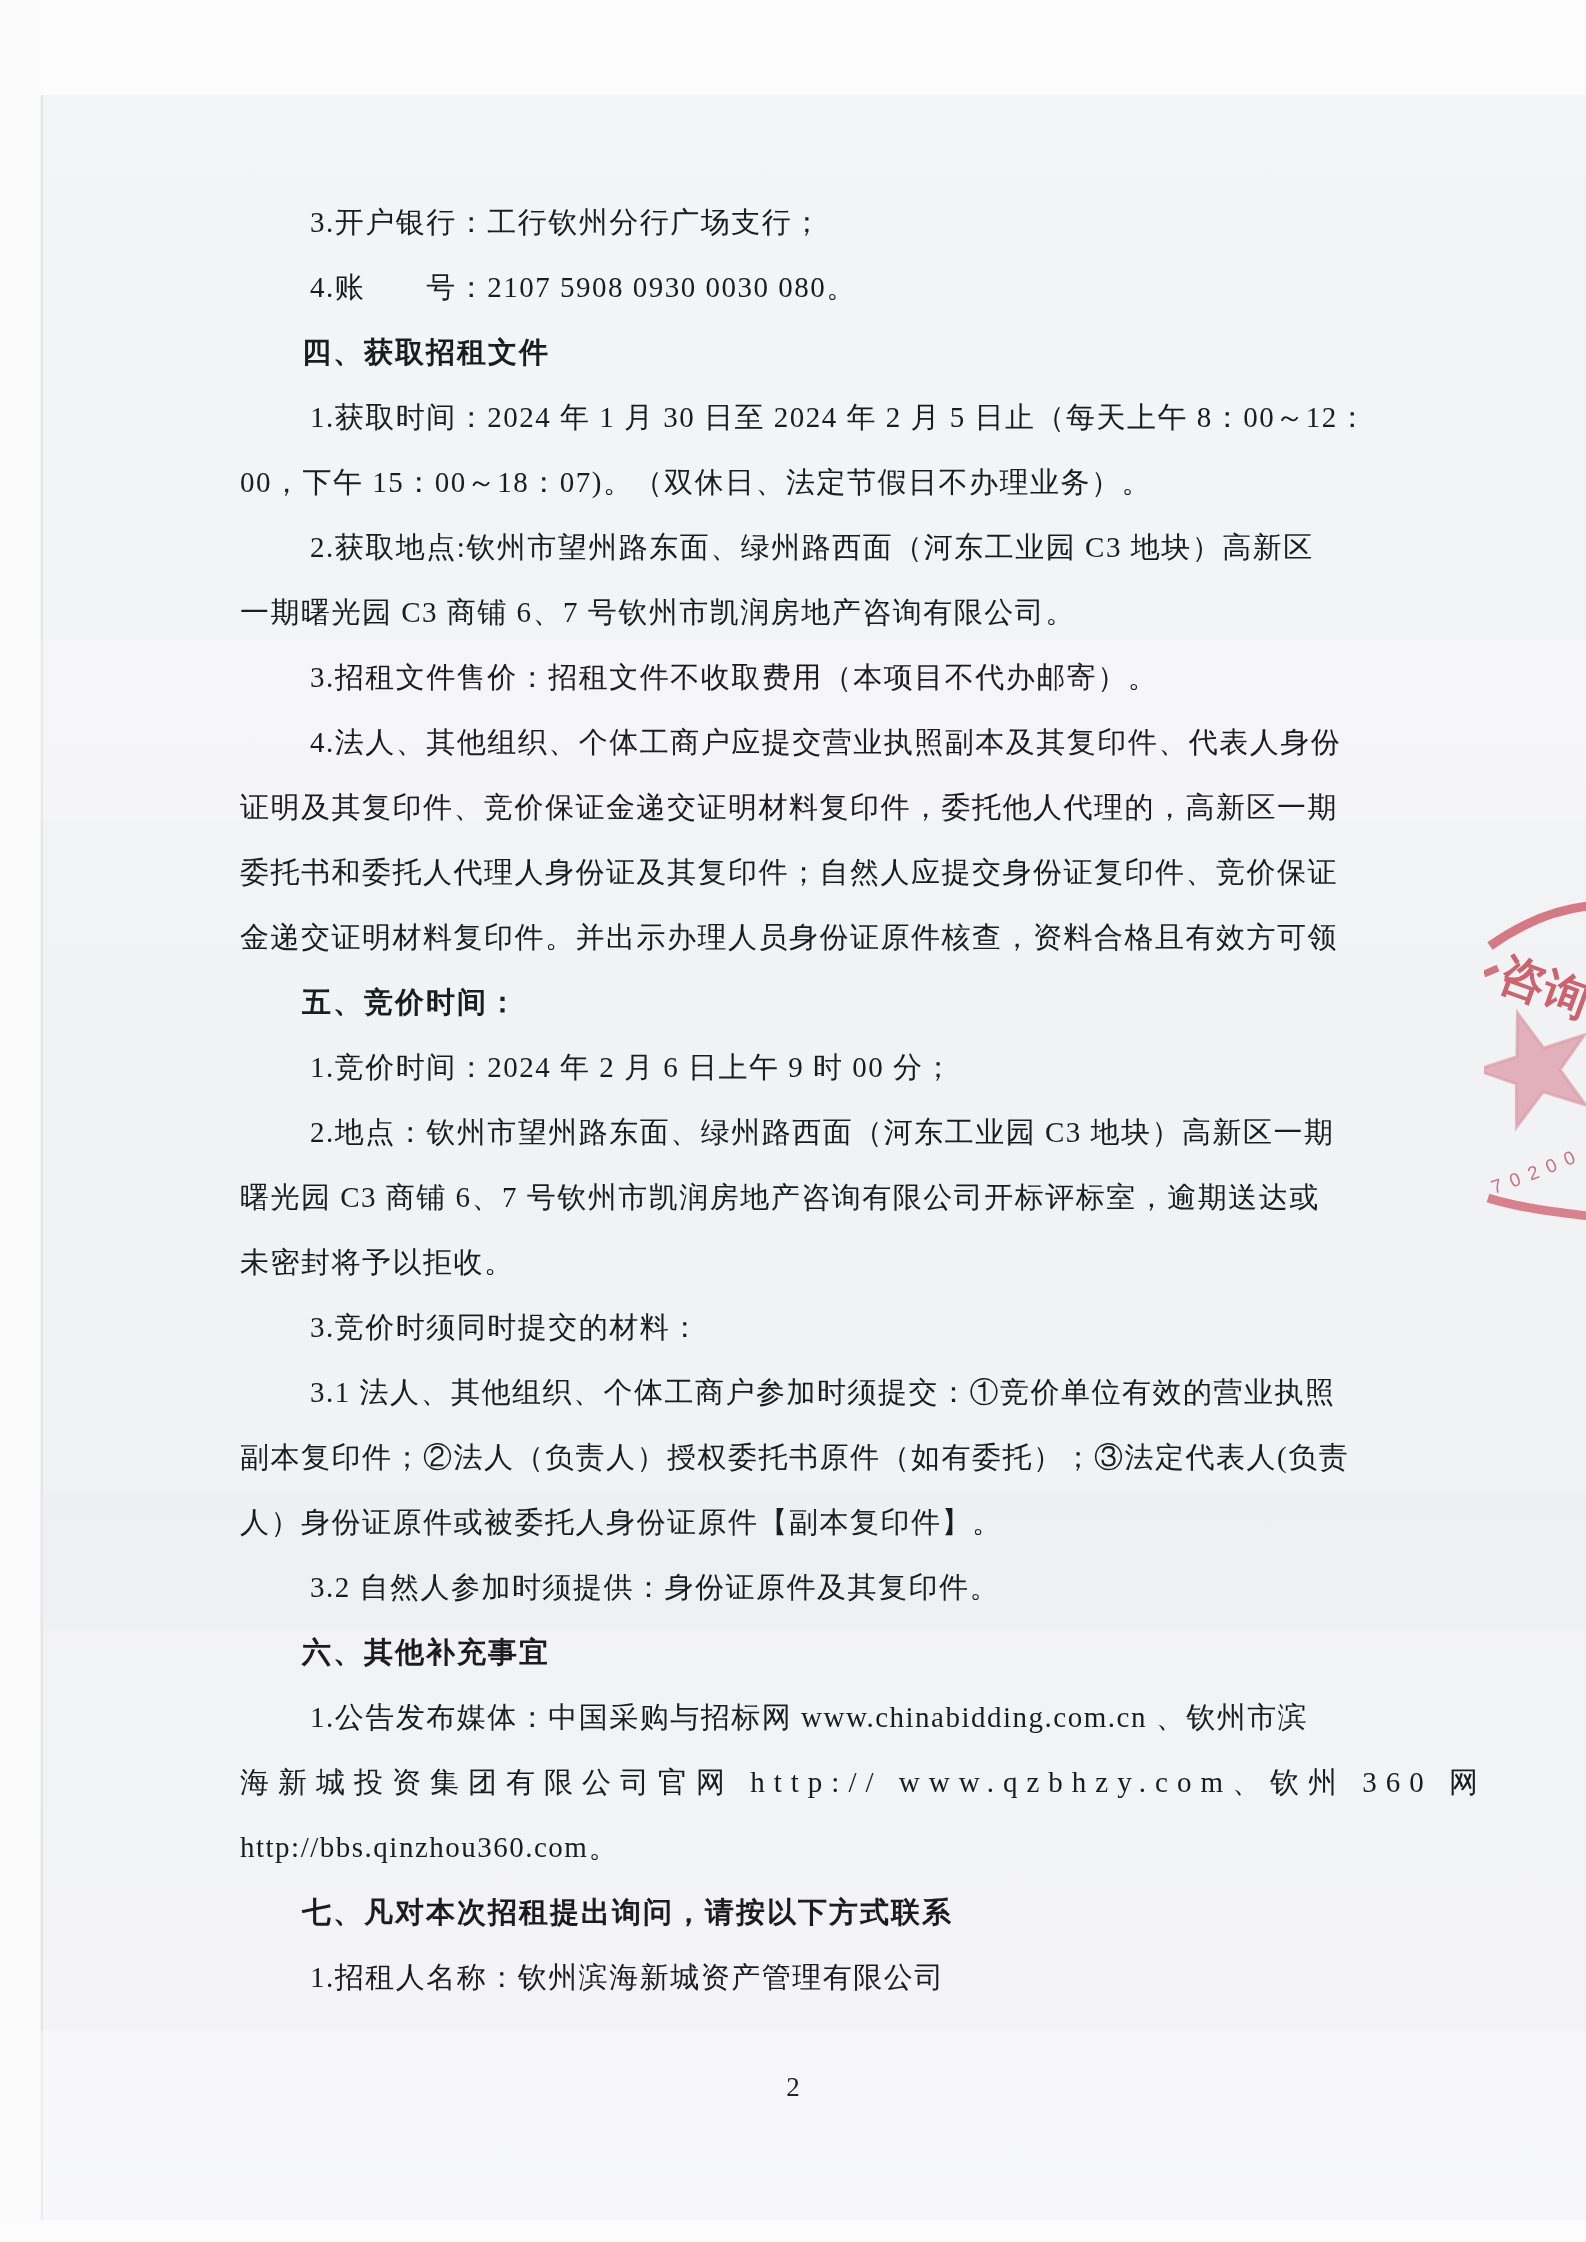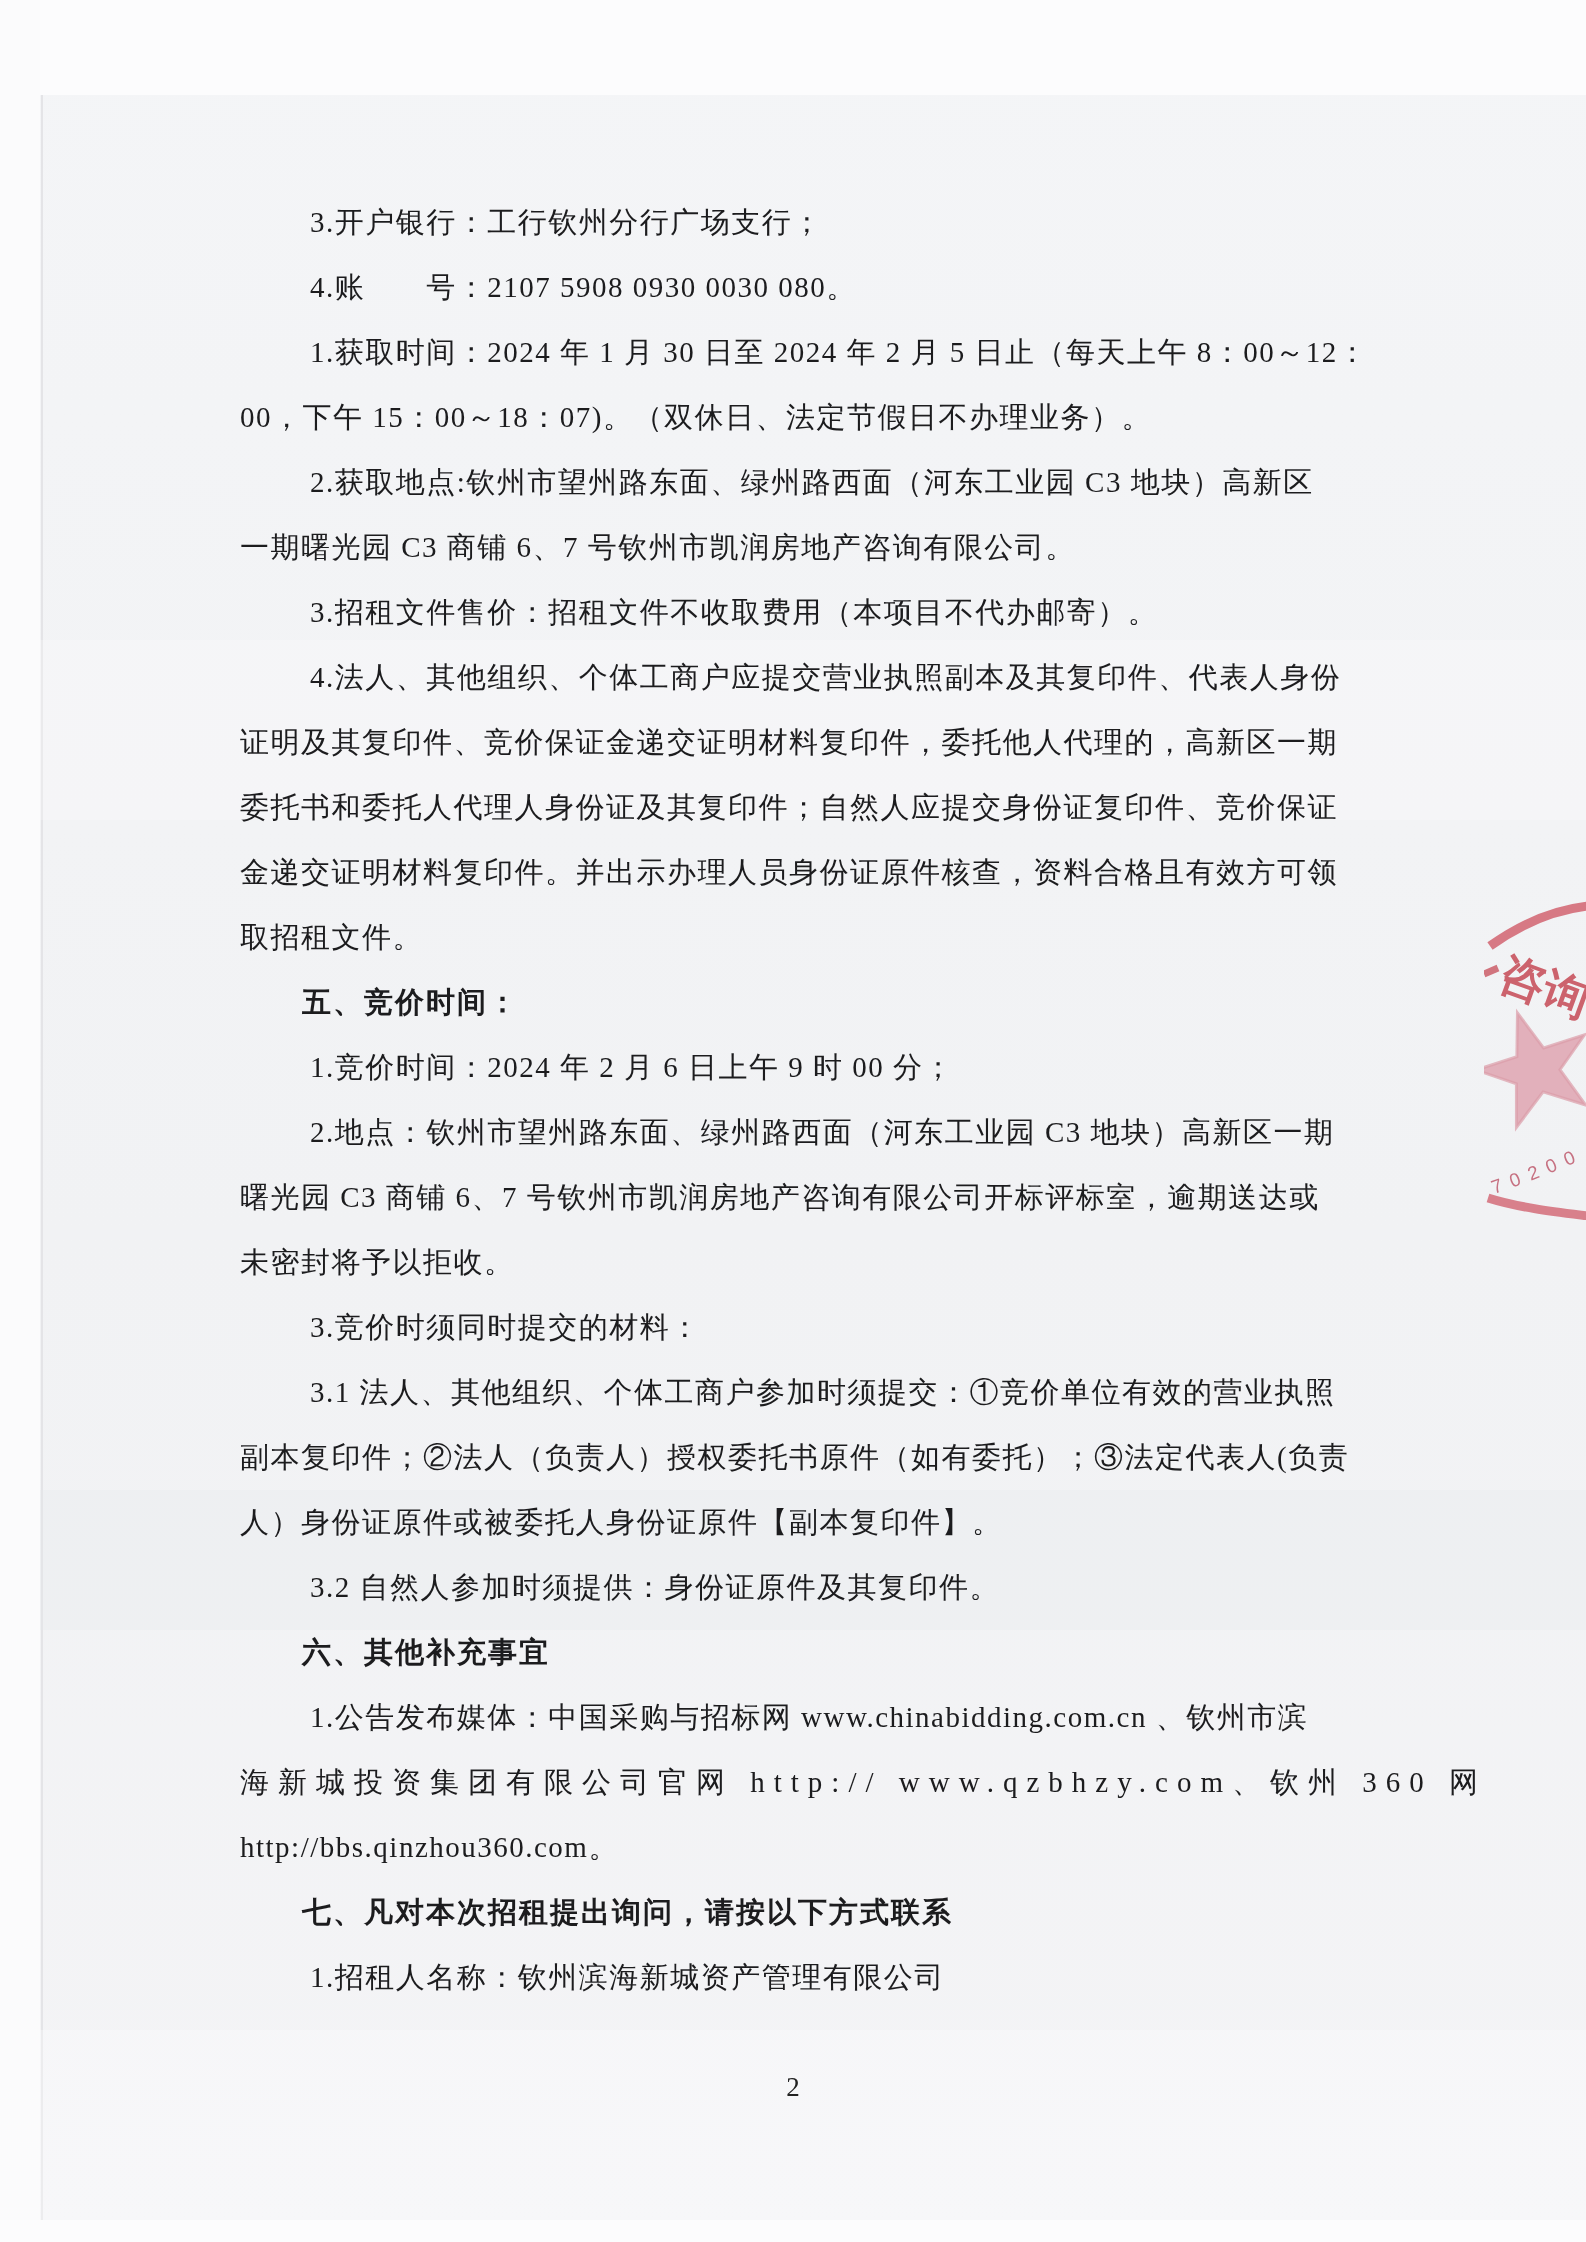--- a/index.html
+++ b/index.html
@@ -54,30 +54,30 @@
   <div class="edge-left"></div>
   <div class="edge-bottom"></div>
   <div class="fold-line"></div>
   <div class="band b1"></div>
   <div class="band b2"></div>
   <div class="band b3"></div>
 
   <div class="textblock">
       <div class="line item">3.开户银行：工行钦州分行广场支行；</div>
       <div class="line item">4.账　　号：2107 5908 0930 0030 080。</div>
+      <div class="line heading">四、获取招租文件</div>
       <div class="line item">1.获取时间：2024 年 1 月 30 日至 2024 年 2 月 5 日止（每天上午 8：00～12：</div>
       <div class="line cont">00，下午 15：00～18：07)。（双休日、法定节假日不办理业务）。</div>
       <div class="line item">2.获取地点:钦州市望州路东面、绿州路西面（河东工业园 C3 地块）高新区</div>
       <div class="line cont">一期曙光园 C3 商铺 6、7 号钦州市凯润房地产咨询有限公司。</div>
       <div class="line item">3.招租文件售价：招租文件不收取费用（本项目不代办邮寄）。</div>
       <div class="line item">4.法人、其他组织、个体工商户应提交营业执照副本及其复印件、代表人身份</div>
       <div class="line cont">证明及其复印件、竞价保证金递交证明材料复印件，委托他人代理的，高新区一期</div>
       <div class="line cont">委托书和委托人代理人身份证及其复印件；自然人应提交身份证复印件、竞价保证</div>
       <div class="line cont">金递交证明材料复印件。并出示办理人员身份证原件核查，资料合格且有效方可领</div>
-      <div class="line cont">取招租文件。</div>
       <div class="line heading">五、竞价时间：</div>
       <div class="line item">1.竞价时间：2024 年 2 月 6 日上午 9 时 00 分；</div>
       <div class="line item">2.地点：钦州市望州路东面、绿州路西面（河东工业园 C3 地块）高新区一期</div>
       <div class="line cont">曙光园 C3 商铺 6、7 号钦州市凯润房地产咨询有限公司开标评标室，逾期送达或</div>
       <div class="line cont">未密封将予以拒收。</div>
       <div class="line item">3.竞价时须同时提交的材料：</div>
       <div class="line item">3.1 法人、其他组织、个体工商户参加时须提交：①竞价单位有效的营业执照</div>
       <div class="line cont">副本复印件；②法人（负责人）授权委托书原件（如有委托）；③法定代表人(负责</div>
       <div class="line cont">人）身份证原件或被委托人身份证原件【副本复印件】。</div>
       <div class="line item">3.2 自然人参加时须提供：身份证原件及其复印件。</div>

